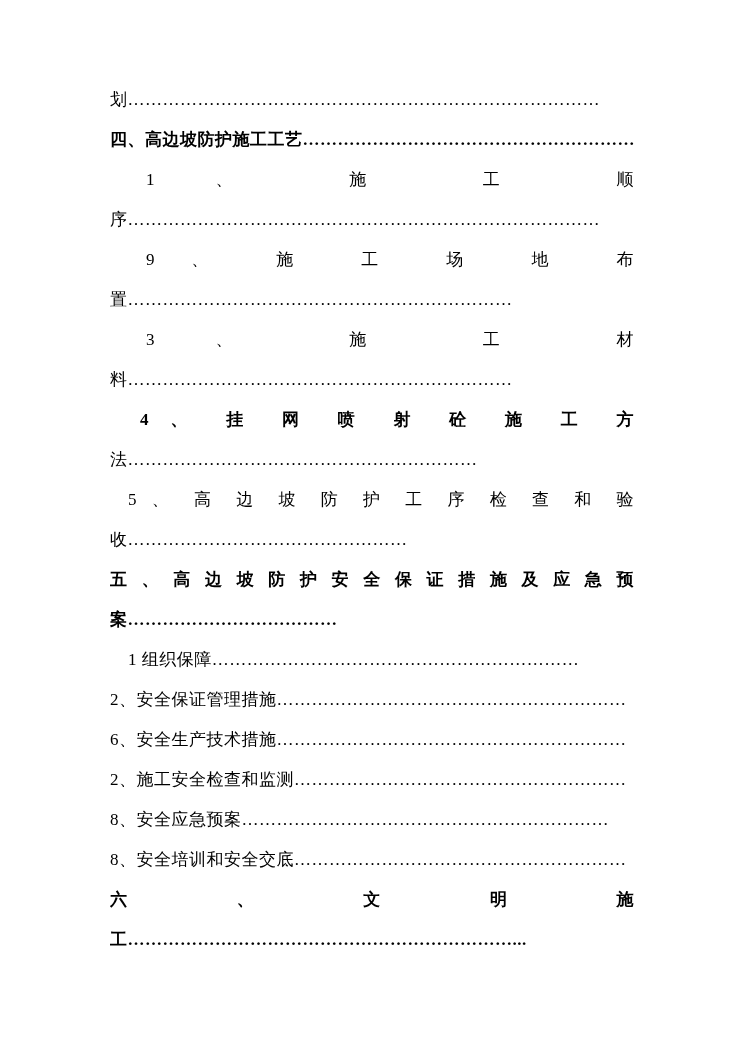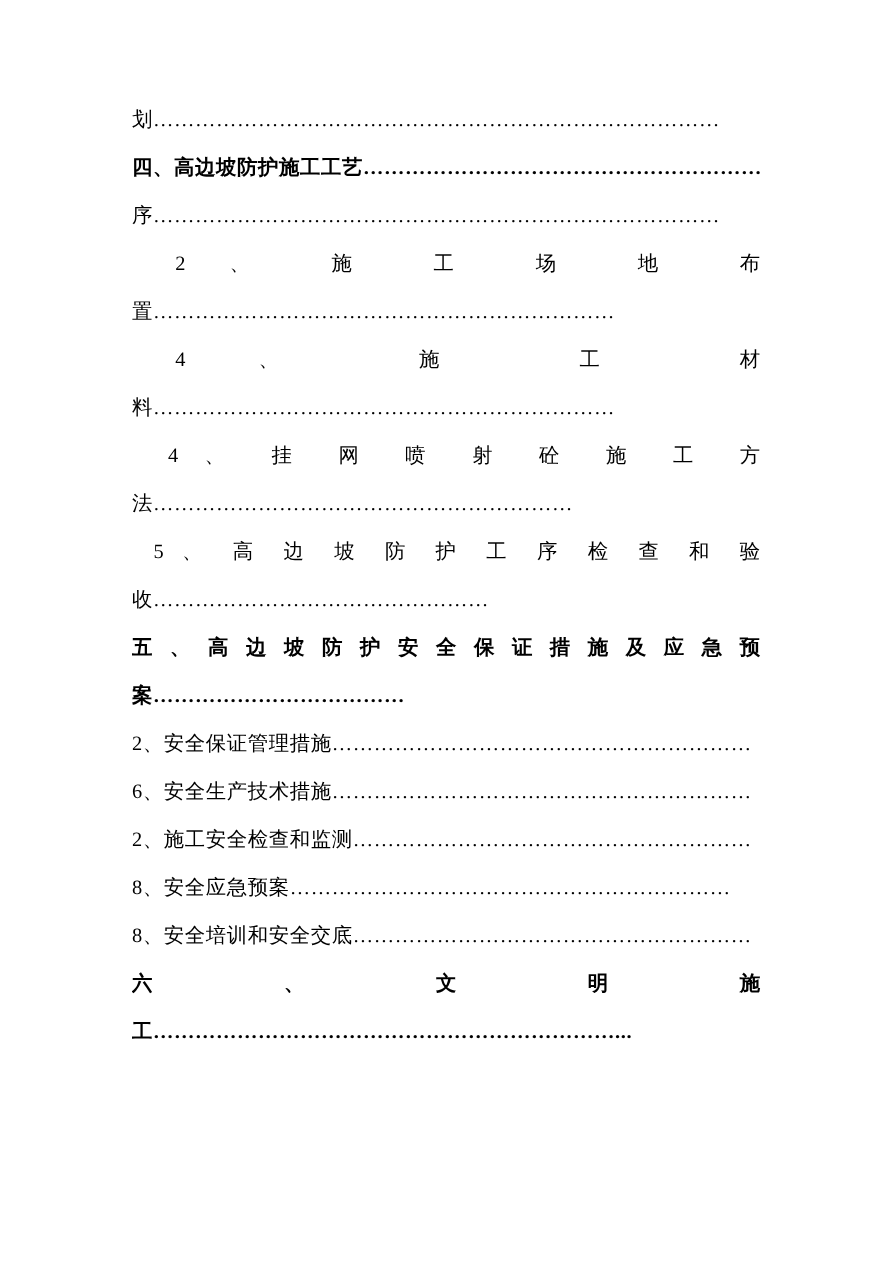--- a/index.html
+++ b/index.html
@@ -32,49 +32,51 @@
   .line.bold {
     font-weight: bold;
   }
   
   .line.spread {
     white-space: normal;
     text-align: justify;
     text-align-last: justify;
   }
   .ind36 { padding-left: 36px; }
-  .ind30 { padding-left: 30px; }
+  .ind30 { padding-left: 30px; font-weight: bold; }
   .ind18 { padding-left: 18px; }
 </style>
 </head>
 <body>
 
 <div class="doc">
 
   <div class="line">划………………………………………………………………………</div>
 
   <div class="line bold">四、高边坡防护施工工艺……………………………………………………</div>
 
+  <div class="line spread ind36">1 、 施 工 顺</div>
   <div class="line">序………………………………………………………………………</div>
 
-  <div class="line spread ind36">2 、 施 工 场 地 布</div>
+  <div class="line spread ind36">9 、 施 工 场 地 布</div>
   <div class="line">置…………………………………………………………</div>
 
-  <div class="line spread ind36">4 、 施 工 材</div>
+  <div class="line spread ind36">3 、 施 工 材</div>
   <div class="line">料…………………………………………………………</div>
 
   <div class="line spread ind30">4 、 挂 网 喷 射 砼 施 工 方</div>
   <div class="line">法……………………………………………………</div>
 
   <div class="line spread ind18">5 、 高 边 坡 防 护 工 序 检 查 和 验</div>
   <div class="line">收…………………………………………</div>
 
   <div class="line bold spread">五 、 高 边 坡 防 护 安 全 保 证 措 施 及 应 急 预</div>
   <div class="line bold">案………………………………</div>
 
+  <div class="line ind18">1 组织保障………………………………………………………</div>
   <div class="line">2、安全保证管理措施……………………………………………………</div>
   <div class="line">6、安全生产技术措施……………………………………………………</div>
   <div class="line">2、施工安全检查和监测…………………………………………………</div>
   <div class="line">8、安全应急预案………………………………………………………</div>
   <div class="line">8、安全培训和安全交底…………………………………………………</div>
 
   <div class="line bold spread">六 、 文 明 施</div>
   <div class="line bold">工…………………………………………………………...</div>
 </div>
 

